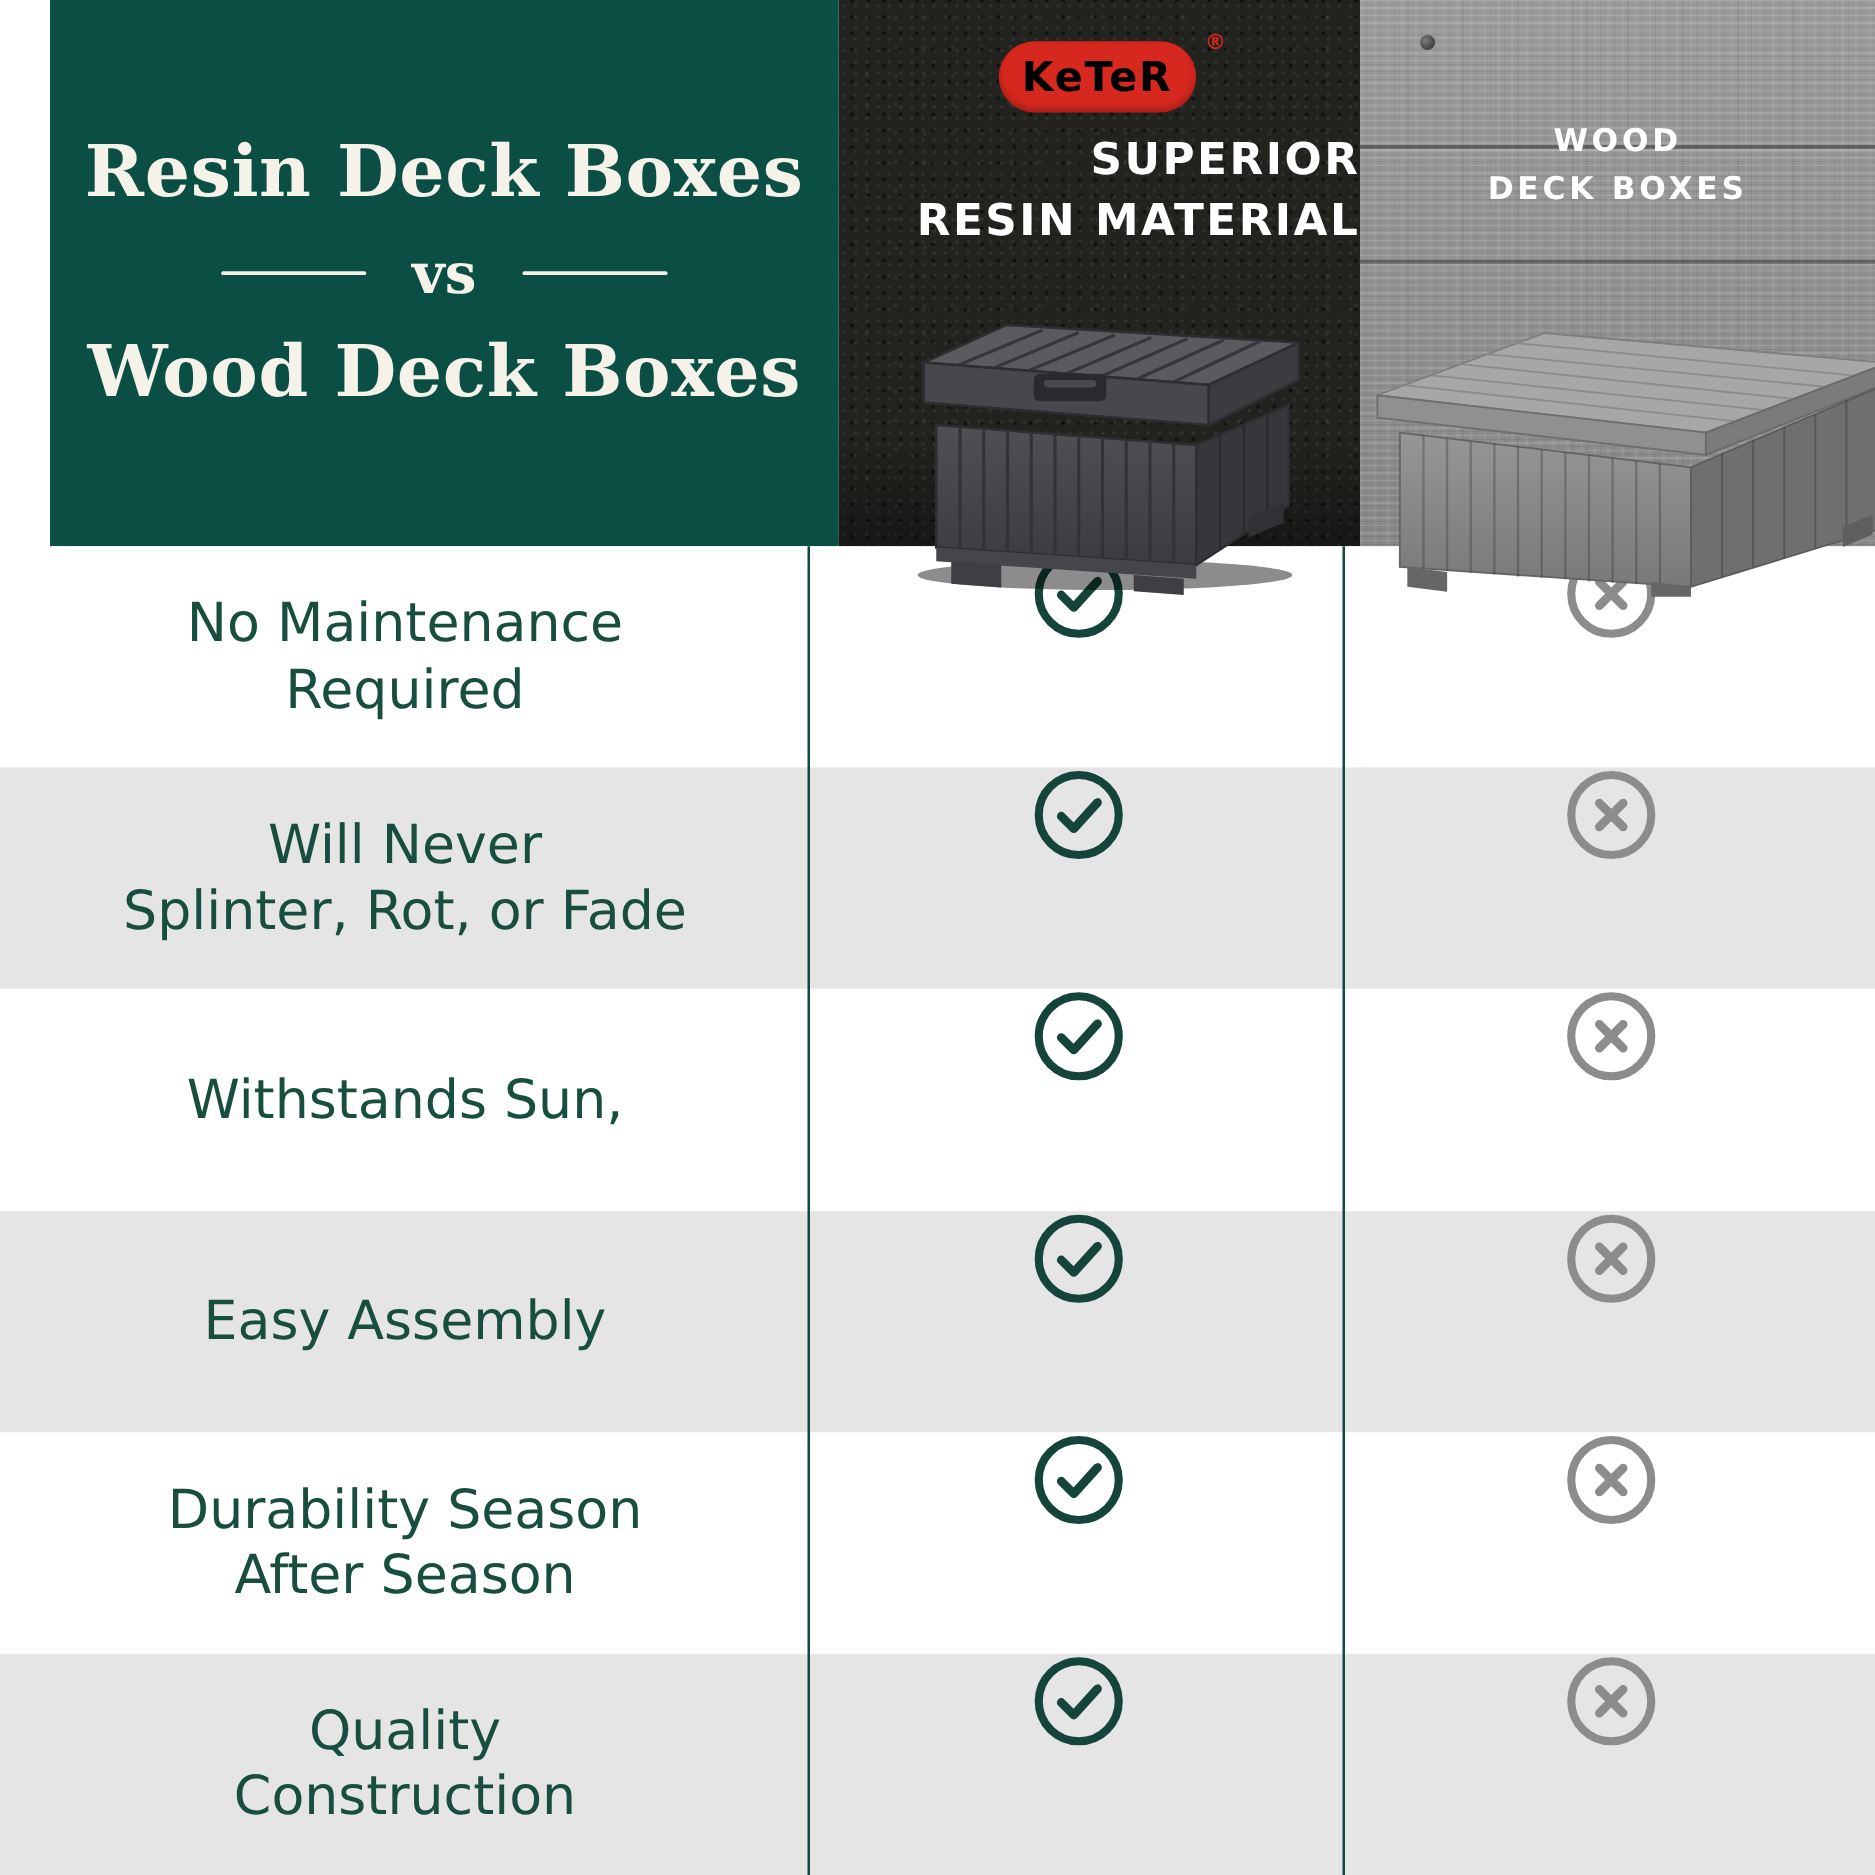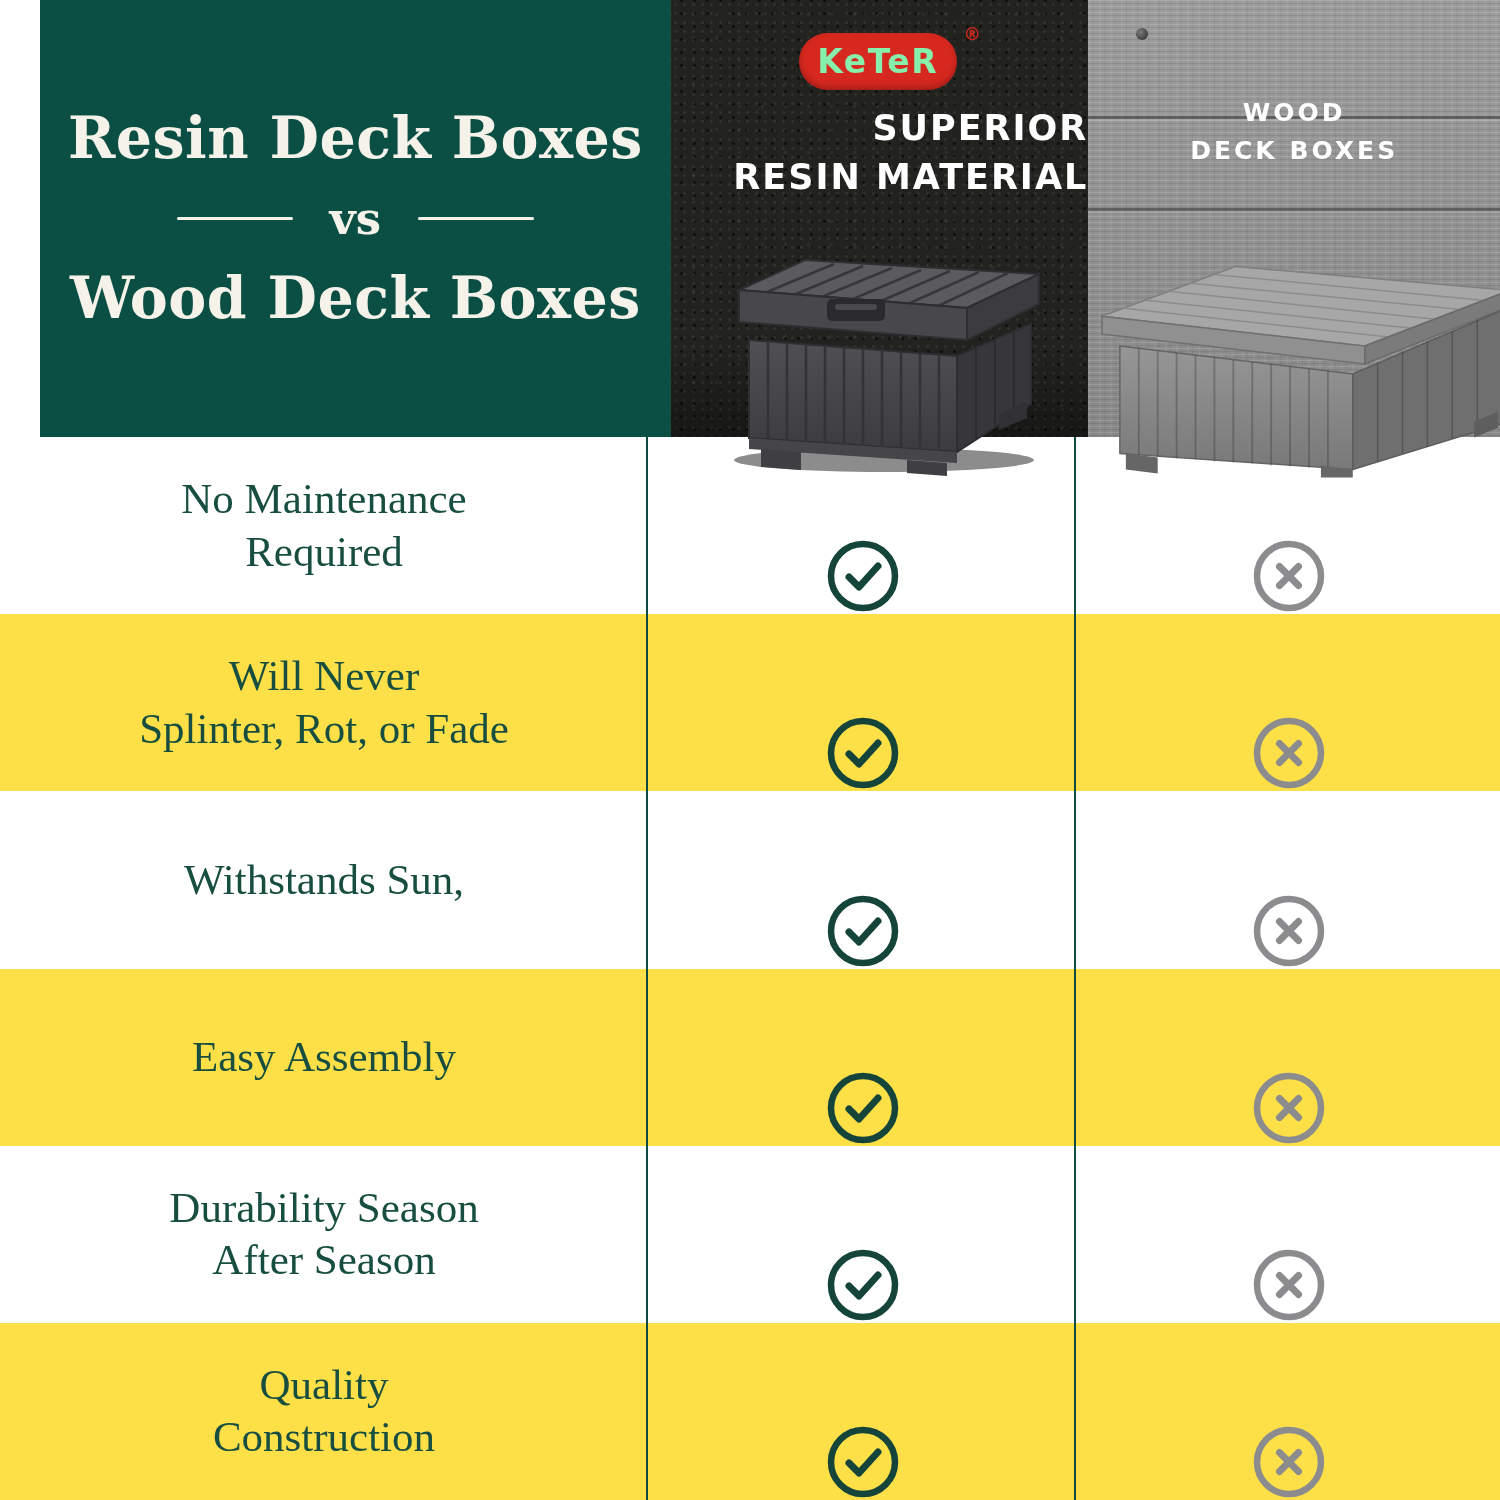--- a/index.html
+++ b/index.html
@@ -32,21 +32,21 @@
   }
   .panel-resin::after{
     content:"";position:absolute;left:0;right:0;bottom:0;height:90px;
     background:linear-gradient(180deg,rgba(0,0,0,0) 0,rgba(0,0,0,0.35) 100%);
   }
   .keter-pill{
     position:absolute;left:128px;top:33px;width:158px;height:57px;background:#D7281F;
     border-radius:30px;display:flex;align-items:center;justify-content:center;
     box-shadow:inset 0 -3px 6px rgba(0,0,0,0.25);z-index:2;
   }
-  .keter-text{color:#86efac;font-size:33px;font-weight:700;letter-spacing:1.5px;text-align:right;}
+  .keter-text{color:#000000;font-size:33px;font-weight:700;letter-spacing:1.5px;text-align:right;}
   .keter-reg{position:absolute;left:293px;top:24px;color:#D7281F;font-size:17px;font-weight:700;z-index:2;}
   .resin-label{
     position:absolute;top:104px;left:0;width:100%;text-align:right;z-index:2;
     color:#ffffff;font-weight:700;font-size:35px;letter-spacing:2px;line-height:1.4;
   }
   
   .panel-wood{
     width:423px;background-color:#8F8F8F;
     background-image:
       repeating-linear-gradient(180deg,rgba(255,255,255,0.12) 0 1px,rgba(0,0,0,0) 1px 3px,rgba(0,0,0,0.07) 3px 4px,rgba(0,0,0,0) 4px 6px),
@@ -60,22 +60,22 @@
   .wood-label{
     position:absolute;top:94px;left:0;width:100%;text-align:center;z-index:2;
     color:#ffffff;font-weight:700;font-size:25px;letter-spacing:3px;line-height:1.5;
   }
   .product-img{position:absolute;z-index:3;}
   .resin-box-img{left:38px;top:216px;width:340px;height:260px;}
   .wood-box-img{left:8px;top:238px;width:418px;height:240px;}
   
   .table{position:absolute;top:437px;left:0;width:1500px;height:1063px;display:flex;flex-direction:column;}
   .row{flex:1;display:flex;background:#ffffff;}
-  .row.alt{background:#fde047;}
-  .cell{display:flex;align-items:flex-end;justify-content:center;font-family:Liberation Serif, serif;}
+  .row.alt{background:#e5e5e5;}
+  .cell{display:flex;align-items:flex-start;justify-content:center;}
   .cell-feature{width:648px;flex-direction:column;text-align:center;color:#184E40;font-size:43px;line-height:1.22;}
   .feature-line{width:100%;}
   .cell-resin{width:429px;}
   .cell-wood{width:423px;}
   .icon{width:76px;height:76px;display:block;}
   .icon circle{fill:none;stroke-width:6.5;}
   .icon path{fill:none;stroke-width:7;stroke-linecap:round;stroke-linejoin:round;}
   .check circle,.check path{stroke:#15453A;}
   .cross circle,.cross path{stroke:#8C8C8E;}
   

